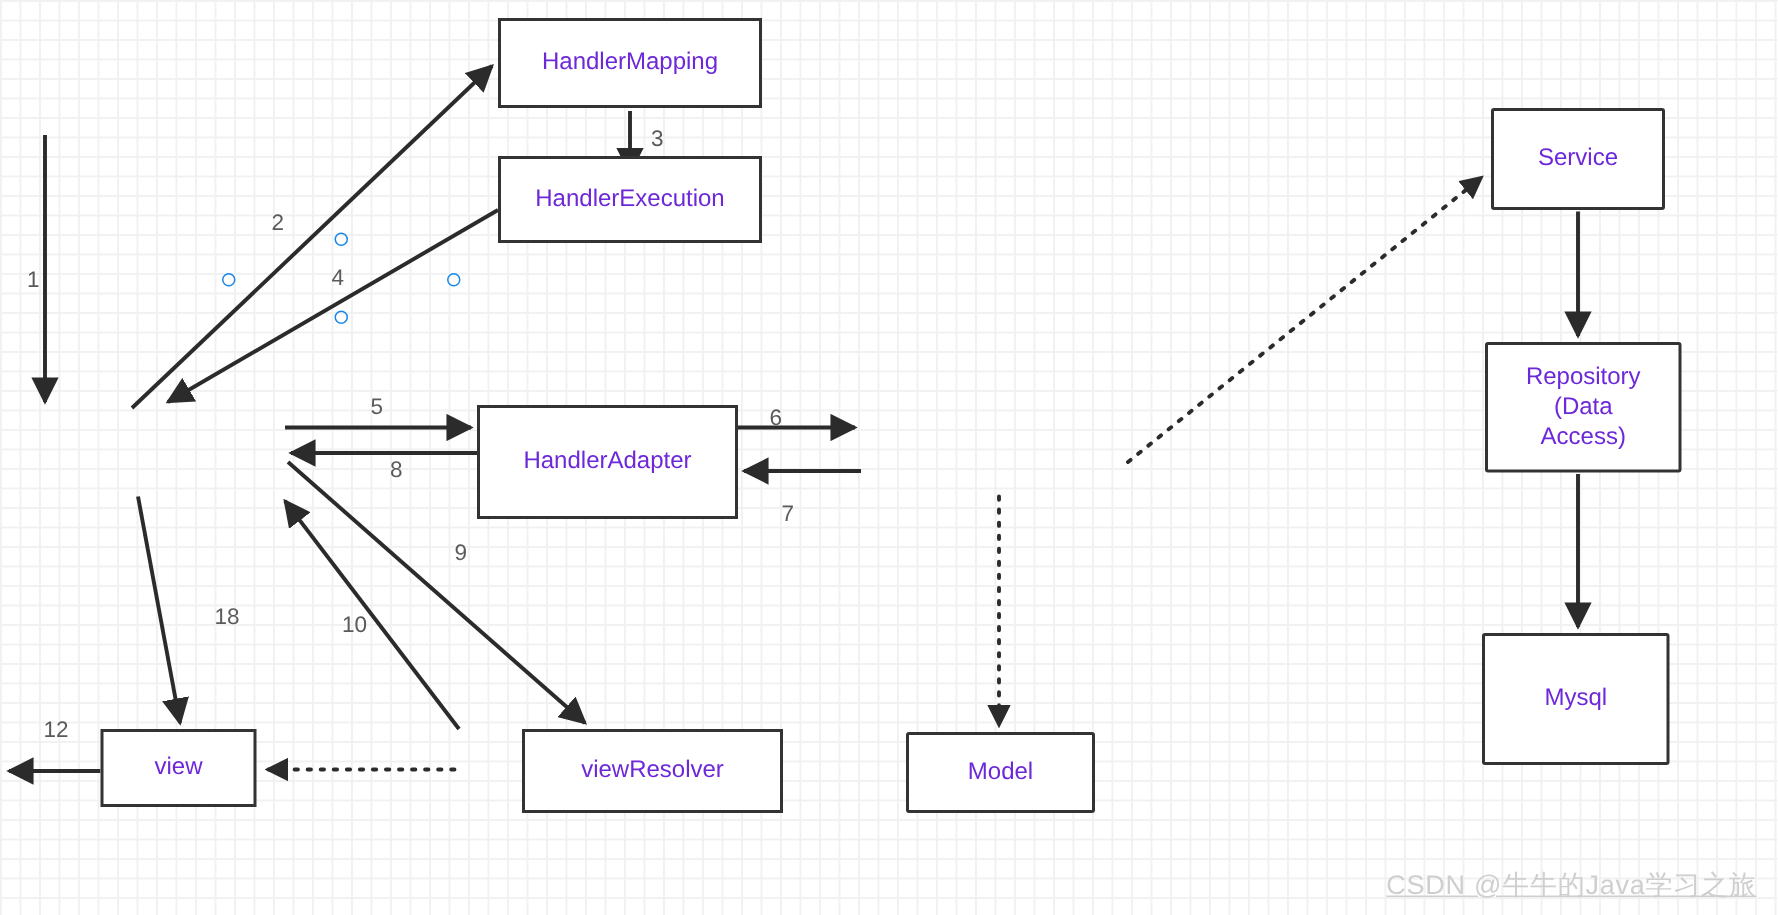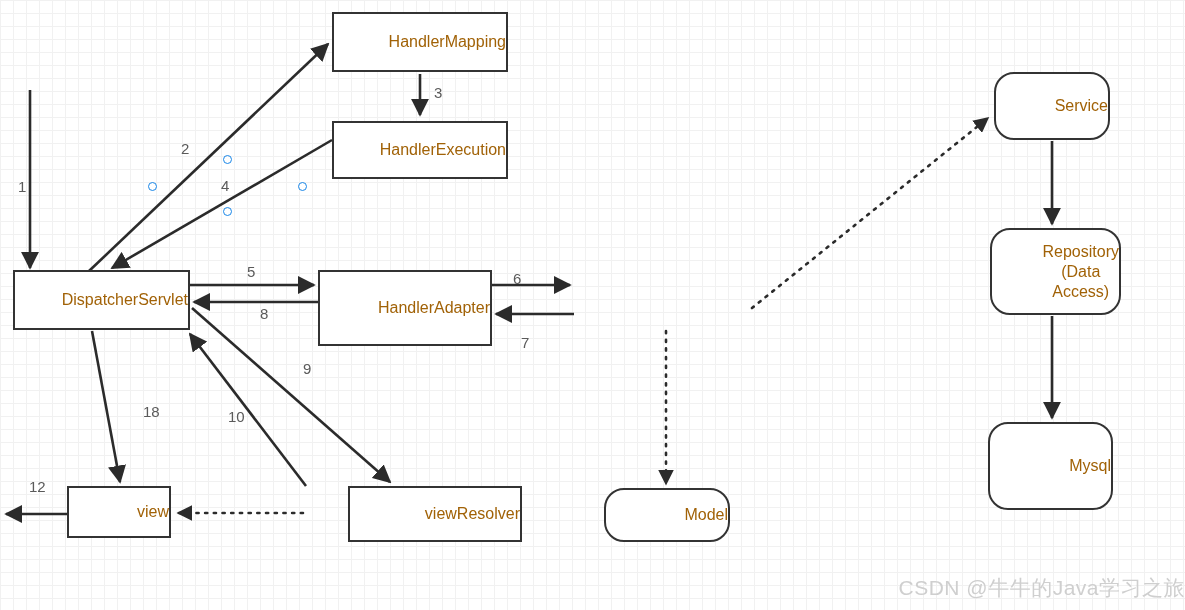--- a/index.html
+++ b/index.html
@@ -29,55 +29,56 @@
     height: 610px;
     pointer-events: none;
   }
   .node {
     position: absolute;
     box-sizing: border-box;
     background: #ffffff;
     border: 2.5px solid #333333;
     display: flex;
     align-items: center;
-    justify-content: flex-end;
+    justify-content: center;
     text-align: center;
-    color: #a16207;
+    color: #6d28d9;
     font-size: 16px;
     line-height: 1.25;
     font-family: "Liberation Sans", sans-serif;
   }
-  .node.rounded { border-radius: 20px; }
+  .node.rounded { border-radius: 2px; }
   .edge-label {
     position: absolute;
     color: #5a5a5a;
     font-size: 15px;
     font-family: "Liberation Sans", sans-serif;
     white-space: nowrap;
     user-select: none;
   }
   .handle {
     position: absolute;
     width: 9px;
     height: 9px;
     box-sizing: border-box;
     border: 1.6px solid #1a87e8;
     border-radius: 50%;
     background: transparent;
   }
   #watermark {
     position: absolute;
-    right: 0;
+    right: 14px;
     bottom: 8px;
     color: #cfcfcf;
-    font-size: 21px;
+    font-size: 18px;
     letter-spacing: 0.5px;
     font-family: "Liberation Sans", sans-serif;
     white-space: nowrap;
     user-select: none;
+    text-decoration: underline;
   }
 </style>
 </head>
 <body>
 
 <div id="canvas">
 
   <svg id="edges" viewBox="0 0 1185 610" width="1185" height="610" xmlns="http://www.w3.org/2000/svg">
     <defs>
       <marker id="arrow" viewBox="0 0 10 10" refX="9" refY="5" markerWidth="7" markerHeight="7" orient="auto-start-reverse">
@@ -126,27 +127,24 @@
       <line x1="752" y1="308" x2="988" y2="118" marker-end="url(#arrow-sm)"></line>
 
       <line x1="666" y1="331" x2="666" y2="484" marker-end="url(#arrow-sm)"></line>
     </g>
   </svg>
 
   <div class="node" style="left:332px; top:12px; width:176px; height:60px;">
     <span>HandlerMapping</span>
   </div>
 
-  <div class="node" style="left:332px; top:121px; width:176px; height:58px;">
+  <div class="node" style="left:332px; top:104px; width:176px; height:58px;">
     <span>HandlerExecution</span>
   </div>
 
-  <div class="node" style="left:13px; top:270px; width:177px; height:60px;">
-    <span>DispatcherServlet</span>
-  </div>
 
   <div class="node" style="left:318px; top:270px; width:174px; height:76px;">
     <span>HandlerAdapter</span>
   </div>
 
 
   <div class="node rounded" style="left:994px; top:72px; width:116px; height:68px;">
     <span>Service</span>
   </div>
 

